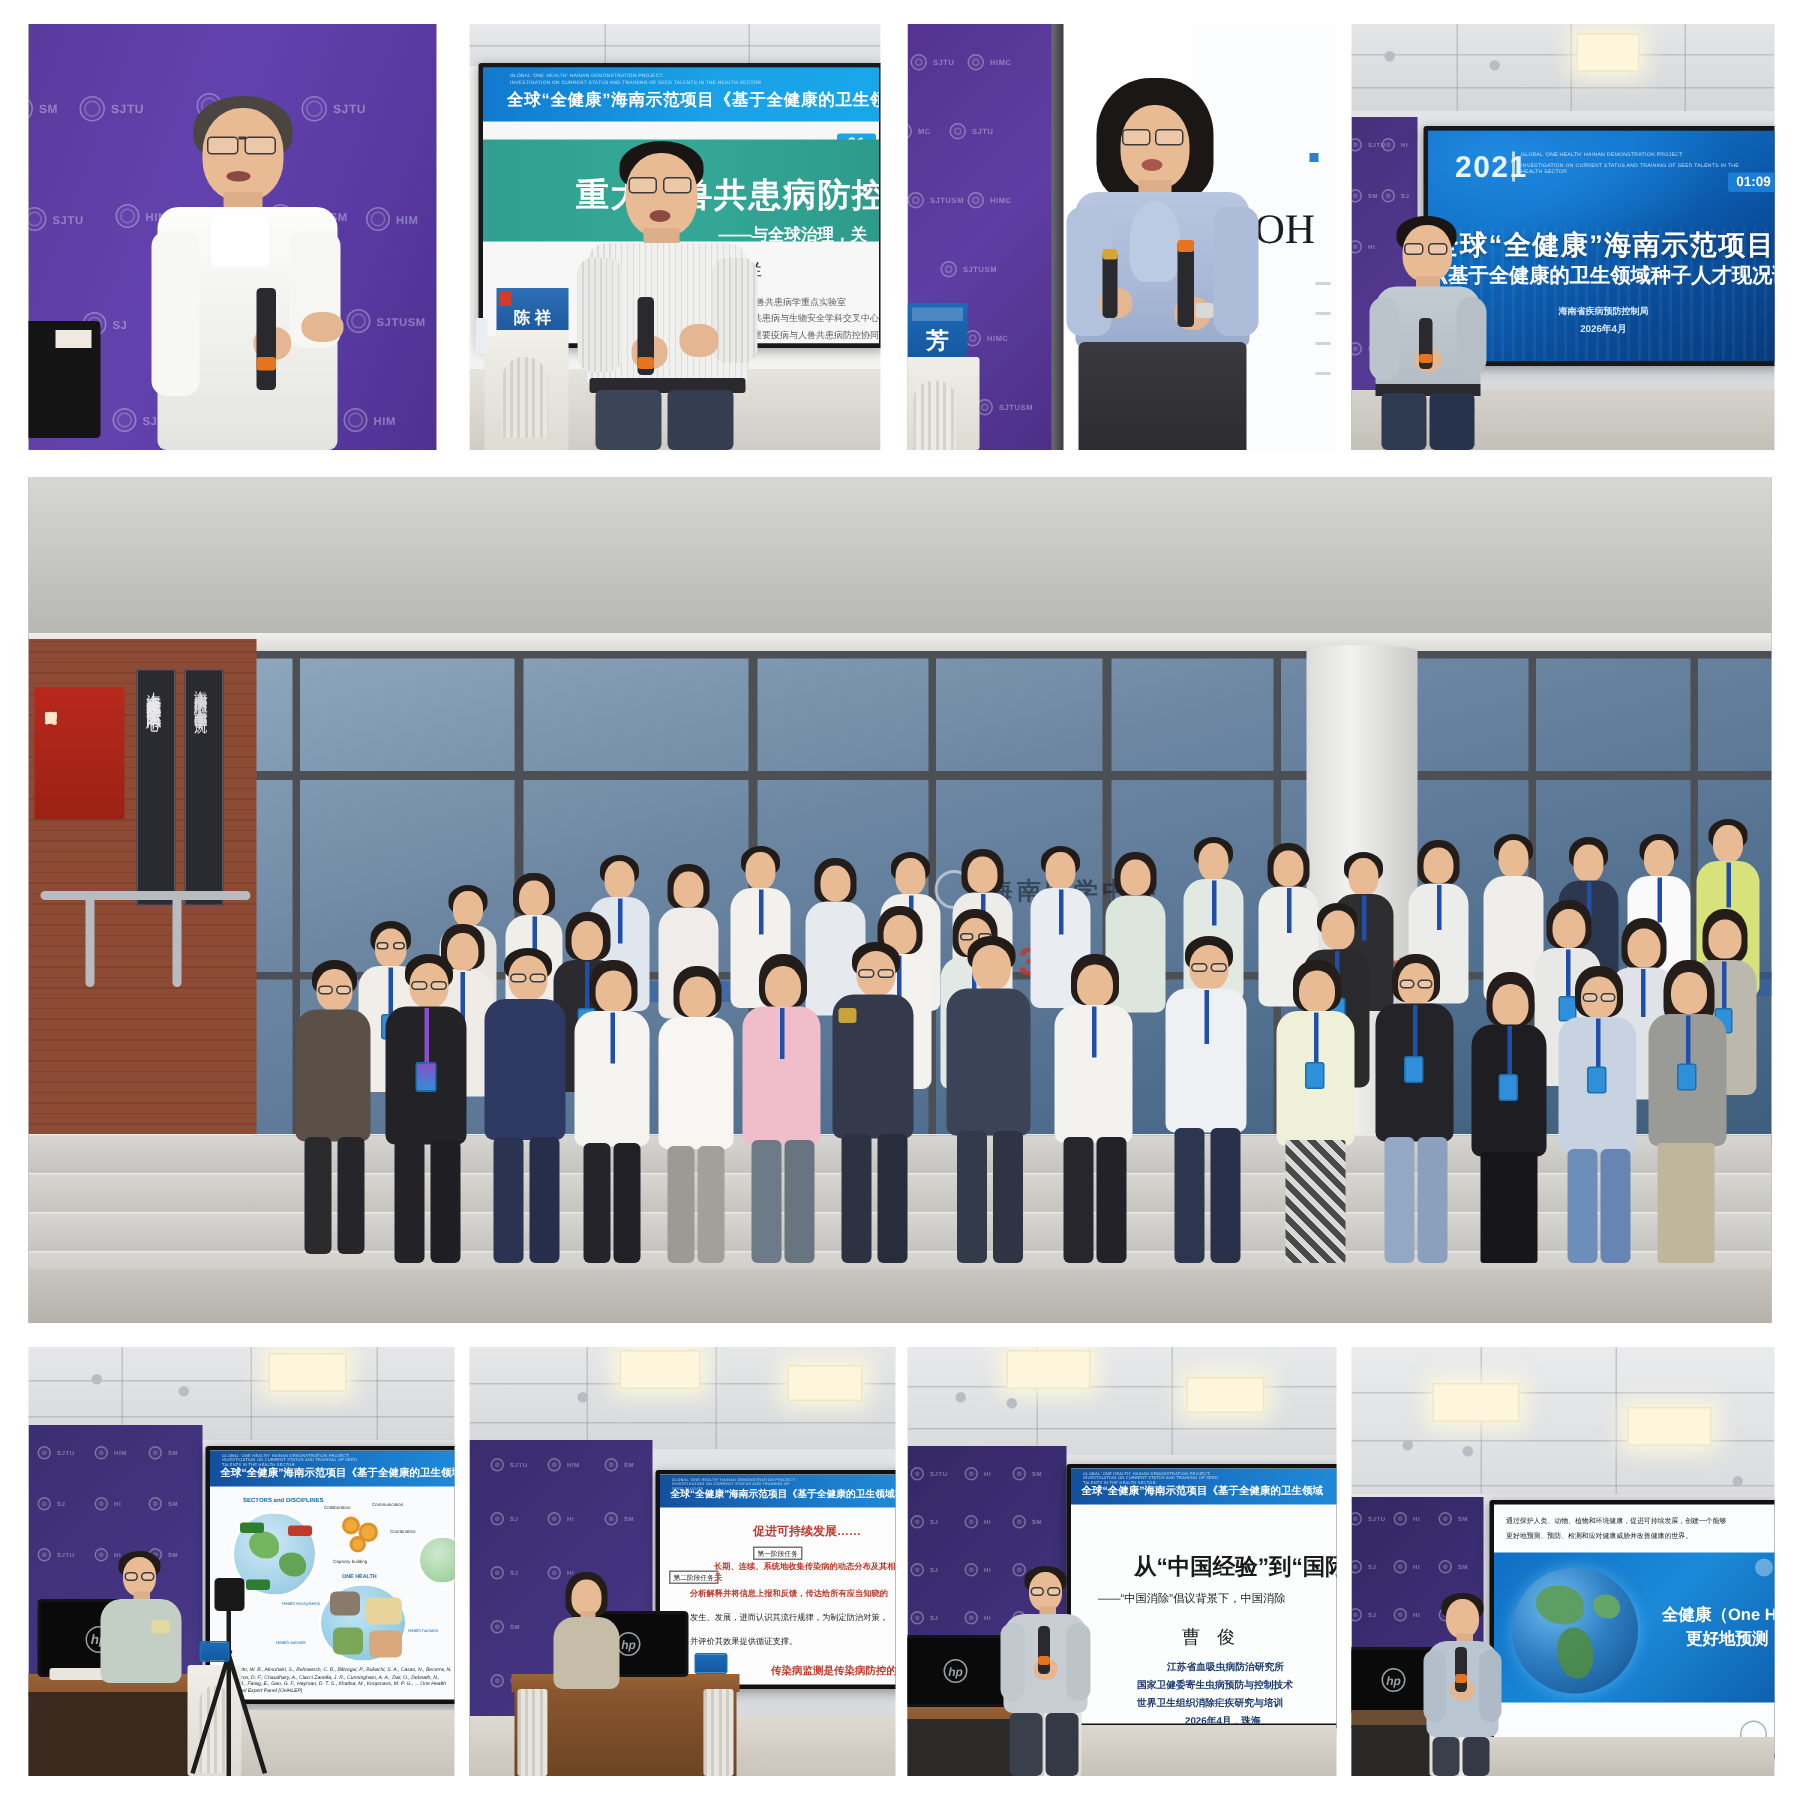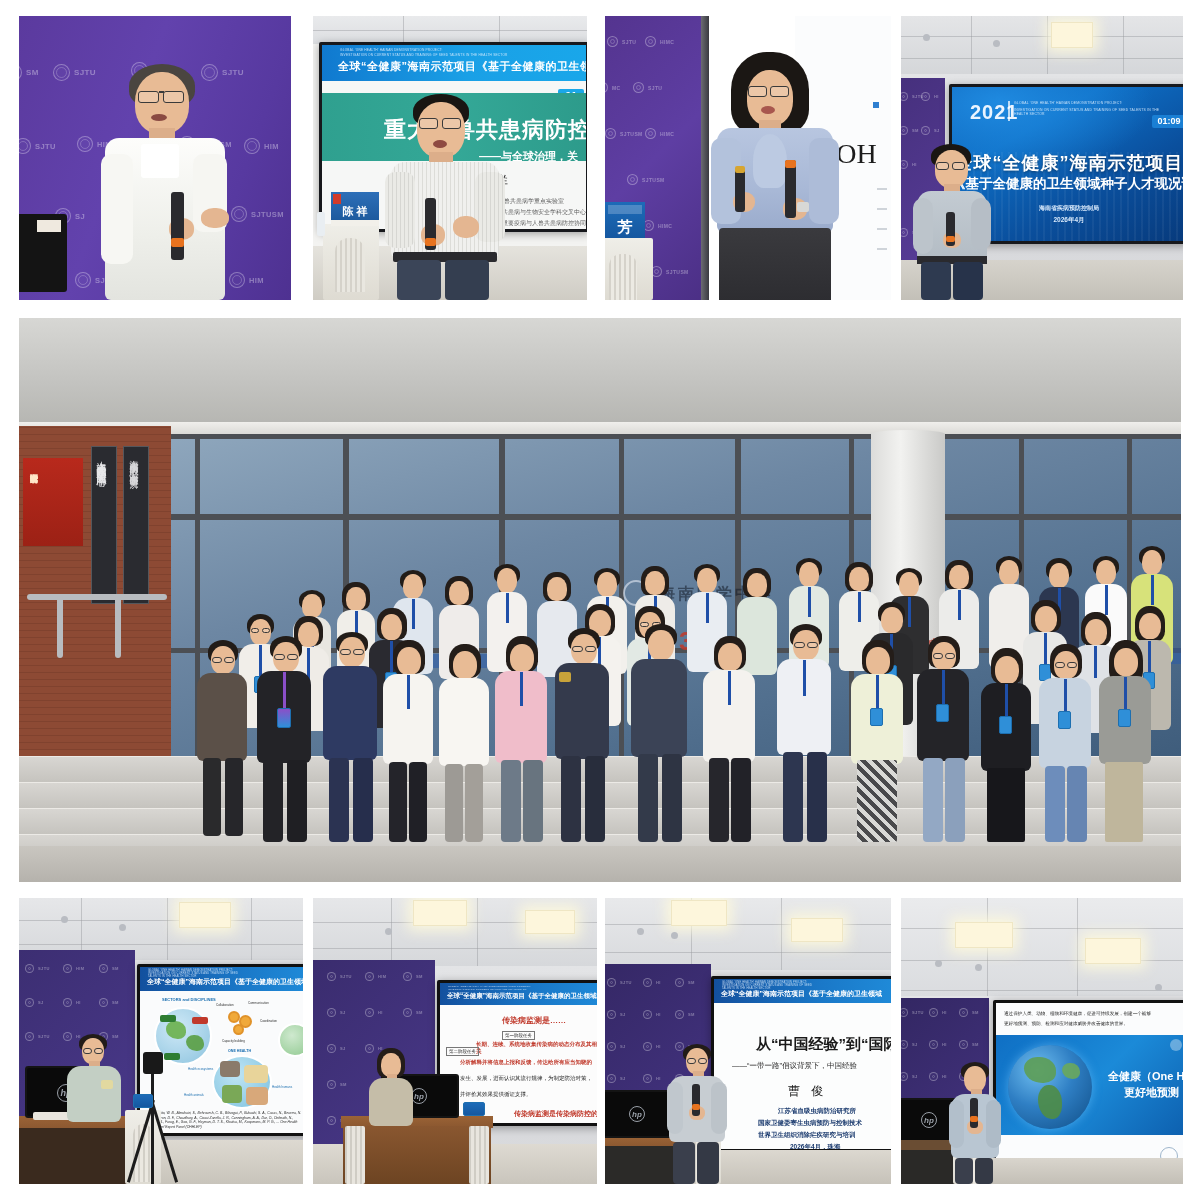--- a/index.html
+++ b/index.html
@@ -1070,21 +1070,21 @@
       <div class="logo-cell" style="left:14px;top:192px;">
           <span class="logo-seal" style="width:9px;height:9px;"></span>
           <span class="logo-txt tiny">HI</span>
         </div>
     </div>
     <div class="led-frame" style="left:124px;top:82px;width:168px;height:146px;background:#111;">
       <div class="led-inner" style="background:#fcfcfc;">
         <div class="band-blue" style="top:0;height:22px;background:linear-gradient(90deg,#13509e,#1a78c8 60%,#1f8ad8);"></div>
         <div class="slide-eng" style="left:8px;top:2px;font-size:2.5px;width:86px;">GLOBAL 'ONE HEALTH' HAINAN DEMONSTRATION PROJECT: INVESTIGATION ON CURRENT STATUS AND TRAINING OF SEED TALENTS</div>
         <div class="cn-white-bold" style="left:7px;top:9px;font-size:6.5px;">全球“全健康”海南示范项目《基于全健康的卫生领域种子</div>
-        <div style="position:absolute;left:62px;top:32px;font-size:8px;color:#c0392b;font-weight:700;">传染病监测是……</div>
+        <div style="position:absolute;left:62px;top:32px;font-size:8px;color:#c0392b;font-weight:700;">促进可持续发展……</div>
         <div style="position:absolute;left:62px;top:48px;font-size:4.5px;color:#222;border:1px solid #777;padding:1px 2px;">第一阶段任务</div>
         <div style="position:absolute;left:36px;top:58px;font-size:5.5px;color:#c0392b;font-weight:700;">长期、连续、系统地收集传染病的动态分布及其相关</div>
         <div style="position:absolute;left:6px;top:64px;font-size:4.5px;color:#222;border:1px solid #777;padding:1px 2px;">第二阶段任务</div>
         <div style="position:absolute;left:20px;top:76px;font-size:5.5px;color:#c0392b;font-weight:700;">分析解释并将信息上报和反馈，传达给所有应当知晓的</div>
         <div style="position:absolute;left:20px;top:92px;font-size:5.5px;color:#222;">发生、发展，进而认识其流行规律，为制定防治对策，</div>
         <div style="position:absolute;left:20px;top:108px;font-size:5.5px;color:#222;">并评价其效果提供循证支撑。</div>
         <div style="position:absolute;left:74px;top:126px;font-size:7px;color:#c0392b;font-weight:700;">传染病监测是传染病防控的</div>
       </div>
     </div>
     <div class="room-floor" style="height:40px;background:linear-gradient(#dedad2,#c9c5bc);"></div>
@@ -1177,21 +1177,21 @@
           <span class="logo-seal" style="width:9px;height:9px;"></span>
           <span class="logo-txt tiny">HI</span>
         </div>
     </div>
     <div class="led-frame" style="left:106px;top:78px;width:184px;height:176px;background:#111;">
       <div class="led-inner" style="background:#fcfdfd;">
         <div class="band-blue" style="top:0;height:24px;background:linear-gradient(90deg,#13509e,#1a78c8 60%,#1f8ad8);"></div>
         <div class="slide-eng" style="left:8px;top:2px;font-size:2.6px;width:92px;">GLOBAL 'ONE HEALTH' HAINAN DEMONSTRATION PROJECT: INVESTIGATION ON CURRENT STATUS AND TRAINING OF SEED TALENTS IN THE HEALTH SECTOR</div>
         <div class="cn-white-bold" style="left:7px;top:10px;font-size:7px;">全球“全健康”海南示范项目《基于全健康的卫生领域</div>
         <div style="position:absolute;left:42px;top:56px;font-size:15px;color:#1a1a1a;font-weight:700;white-space:nowrap;">从“中国经验”到“国际</div>
-        <div style="position:absolute;left:18px;top:82px;font-size:7.5px;color:#222;white-space:nowrap;">——“一带一路”倡议背景下，中国经验</div>
+        <div style="position:absolute;left:18px;top:82px;font-size:7.5px;color:#222;white-space:nowrap;">——“中国消除”倡议背景下，中国消除</div>
         <div style="position:absolute;left:74px;top:104px;font-size:12px;color:#1a1a1a;letter-spacing:4px;">曹 俊</div>
         <div style="position:absolute;left:64px;top:128px;font-size:6.5px;color:#1a3a6e;font-weight:700;white-space:nowrap;">江苏省血吸虫病防治研究所</div>
         <div style="position:absolute;left:44px;top:140px;font-size:6.5px;color:#1a3a6e;font-weight:700;white-space:nowrap;">国家卫健委寄生虫病预防与控制技术</div>
         <div style="position:absolute;left:44px;top:152px;font-size:6.5px;color:#1a3a6e;font-weight:700;white-space:nowrap;">世界卫生组织消除疟疾研究与培训</div>
         <div style="position:absolute;left:76px;top:164px;font-size:6.5px;color:#1a3a6e;font-weight:700;white-space:nowrap;">2026年4月，珠海</div>
       </div>
     </div>
     <div class="room-floor" style="height:34px;background:linear-gradient(#dcd8d0,#c6c2b9);"></div>
     <div class="desk-wood" style="left:-4px;top:238px;width:96px;height:12px;"></div>
     <div class="desk-dark" style="left:-4px;top:248px;width:92px;height:38px;background:#2b2a28;"></div>

